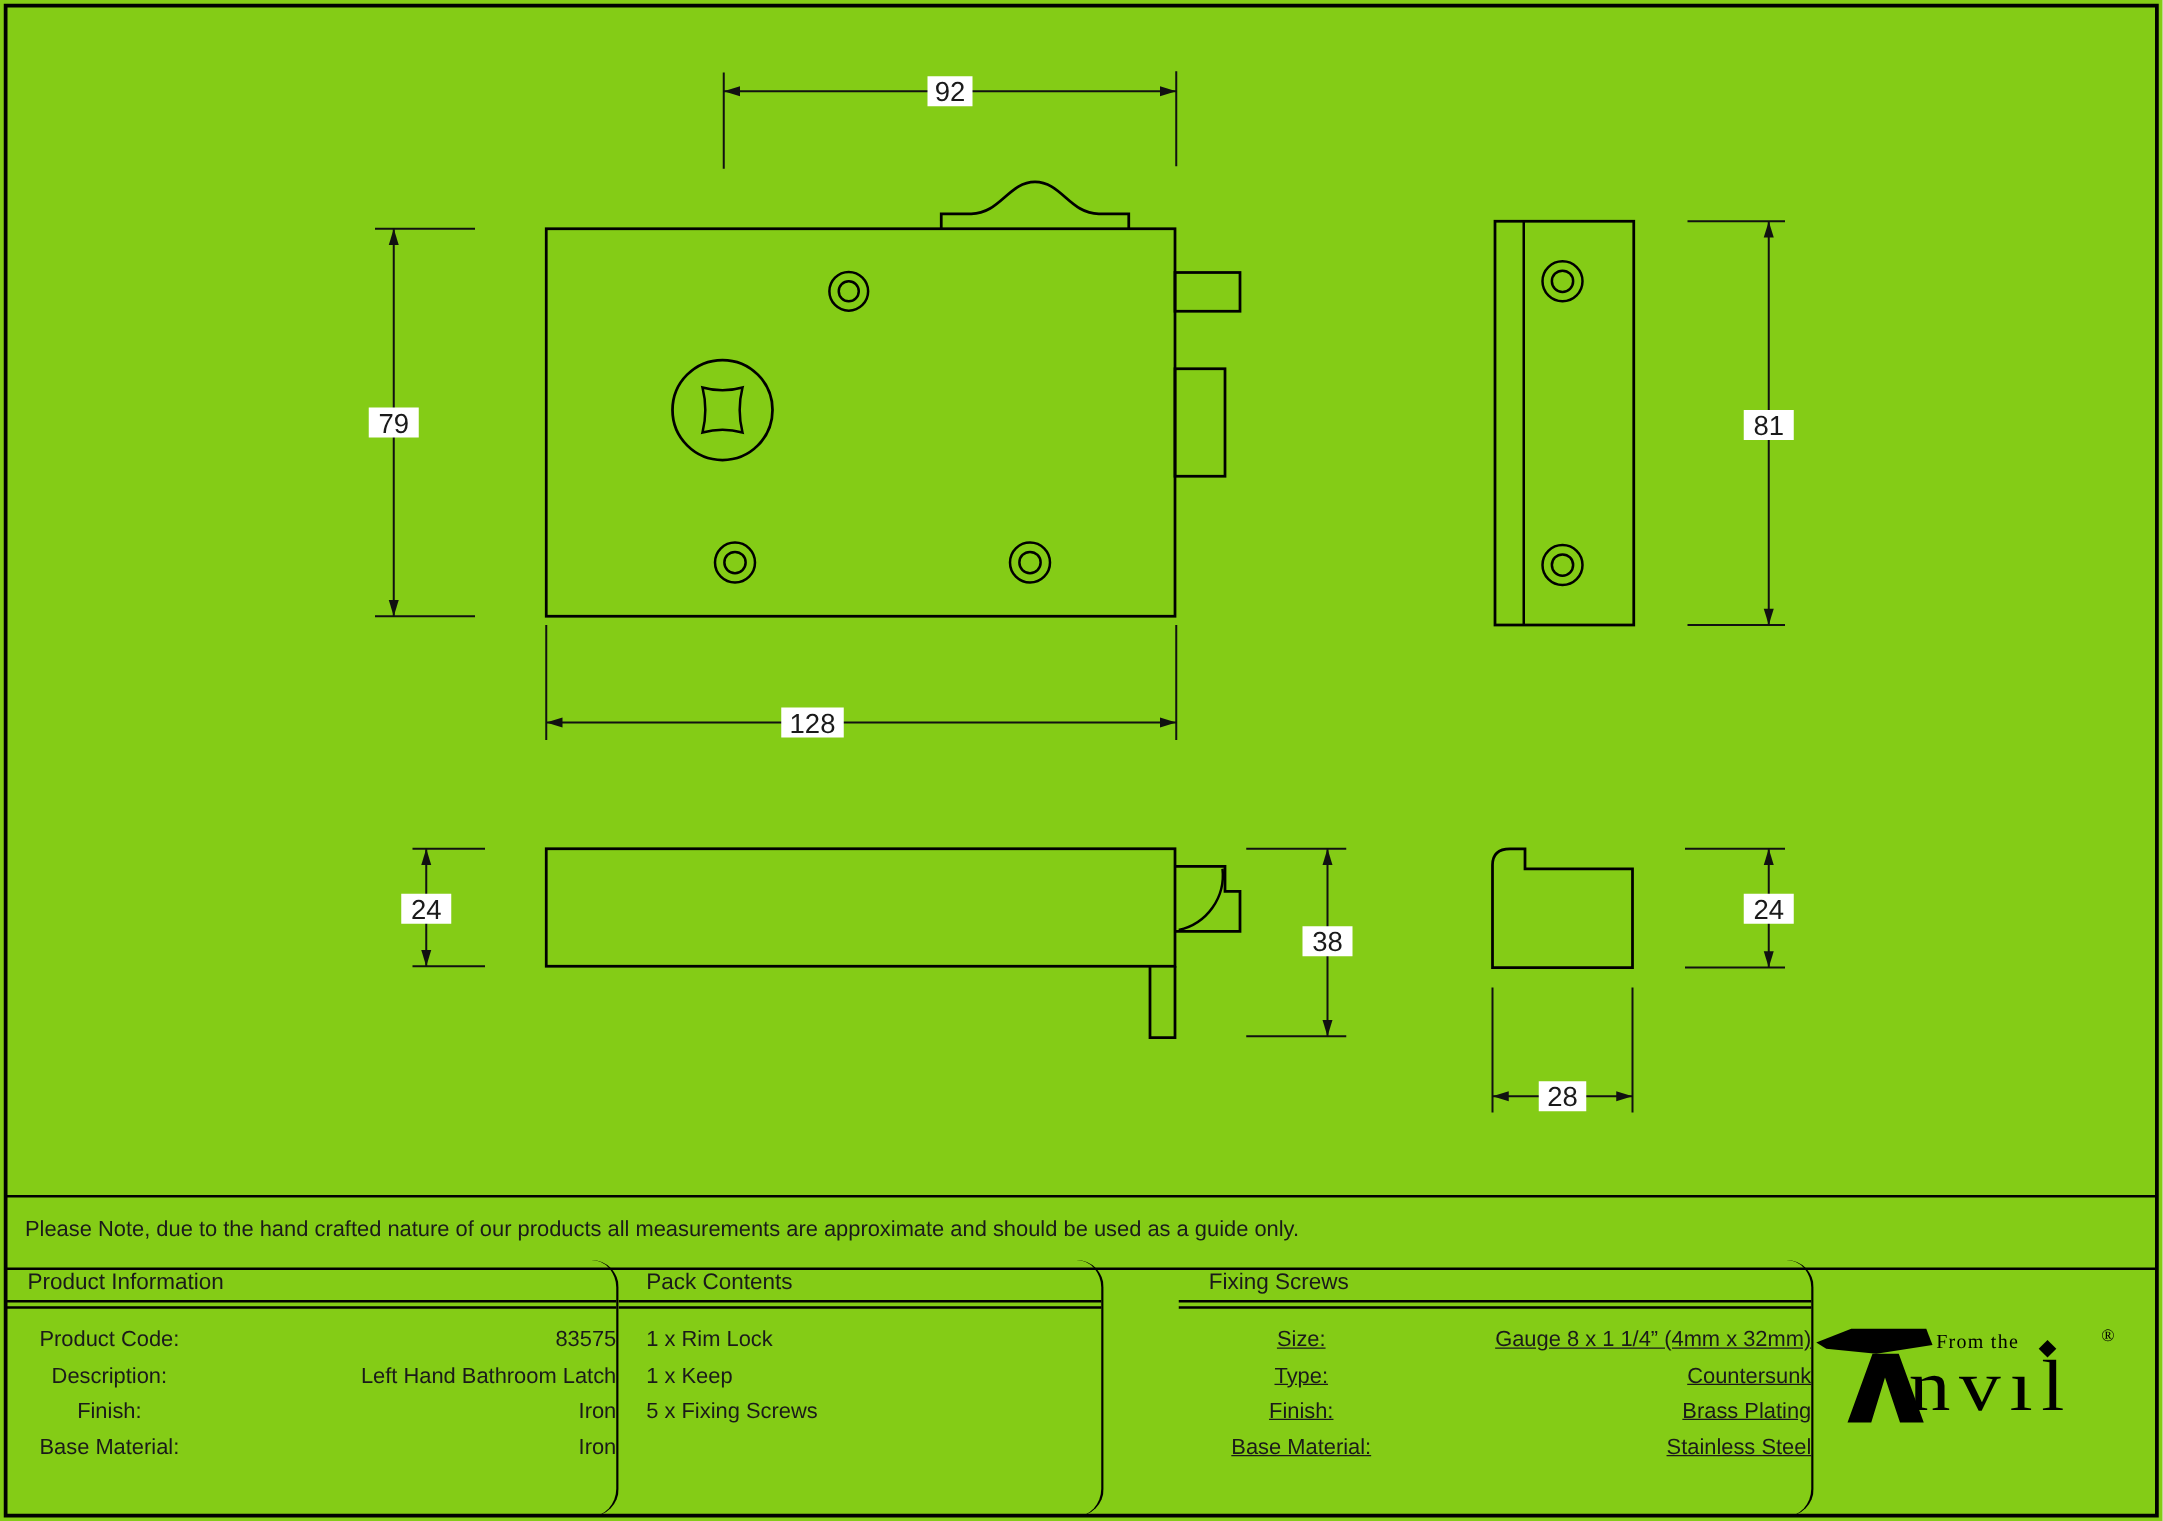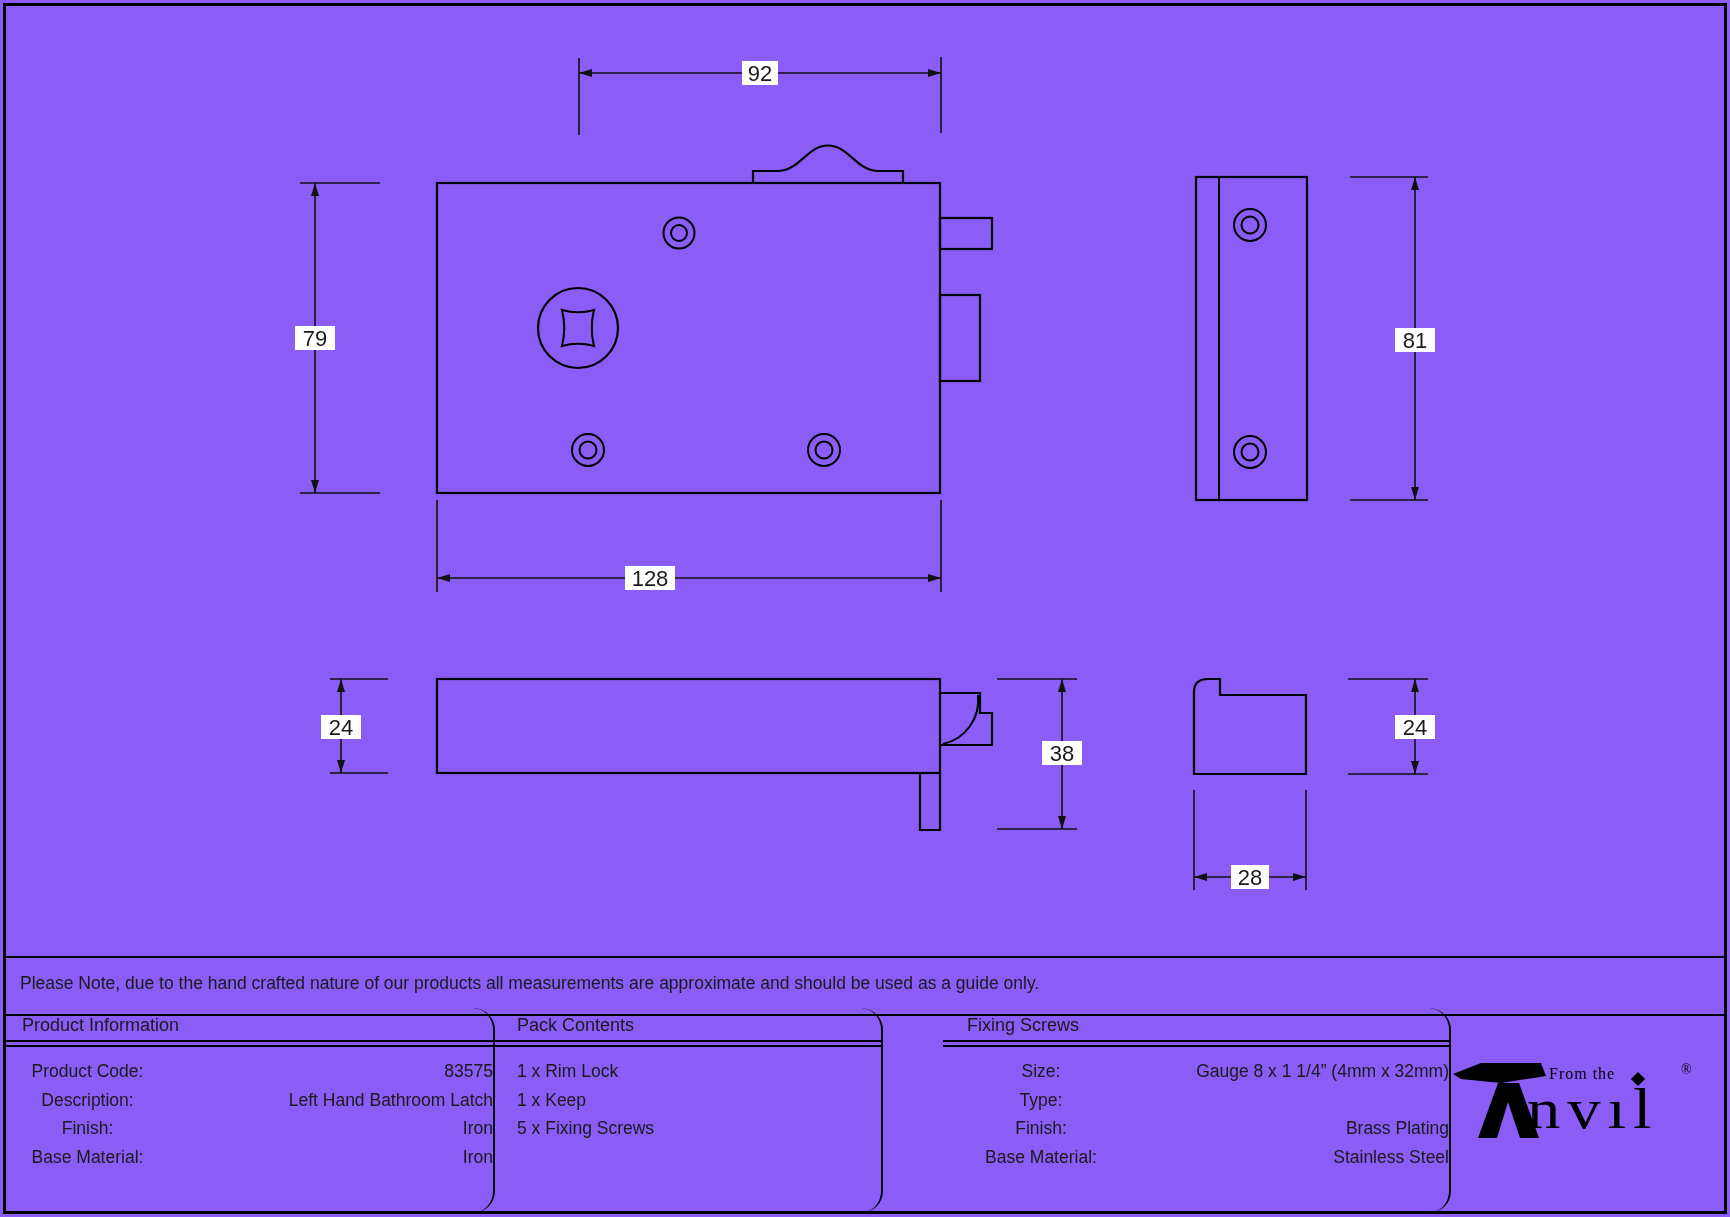--- a/index.html
+++ b/index.html
@@ -1,17 +1,17 @@
 <!DOCTYPE html>
 <html><head>
 <meta charset="utf-8">
 <style>
   html,body{margin:0;padding:0;background:#e8e8e8;}
   .sheet{
-    position:relative;width:1730px;height:1217px;background:#8b5cf6;
+    position:relative;width:1730px;height:1217px;background:#84cc16;
     font-family:"Liberation Sans",sans-serif;color:#1a1a1a;overflow:hidden;
     box-sizing:border-box;
   }
   .page-border{position:absolute;left:3px;top:3px;right:3px;bottom:3px;border:3px solid #000;pointer-events:none;}
   .drawing{position:absolute;left:0;top:0;}
   .dim-text{font-family:"Liberation Sans",sans-serif;font-size:22px;fill:#1a1a1a;}
   .note-strip{
     position:absolute;left:4px;right:4px;top:956px;height:60px;
     border-top:2px solid #000;border-bottom:2px solid #000;
     line-height:50px;padding-left:16px;font-size:17.5px;box-sizing:border-box;
@@ -20,21 +20,21 @@
   .col{position:absolute;top:0;bottom:0;box-sizing:border-box;border-radius:22px;}
   .col.bordered{border-right:2px solid #000;}
   .col-header{height:32px;line-height:34px;font-size:18px;padding-left:18px;border-bottom:2px solid #000;}
   .header-sep{height:3px;border-bottom:2px solid #000;}
   .col-body{padding-top:10px;}
   .row{display:flex;height:28.5px;line-height:28.5px;font-size:17.5px;}
   .row .lbl{flex:0 0 auto;text-align:center;}
   .row .val{flex:1 1 auto;text-align:right;}
   .c1 .row{padding-left:16px;} .c1 .lbl{width:135px;}
   .c2 .row{padding-left:22px;}
-  .c3 .row{padding-left:24px;} .c3 .lbl{width:148px;}
+  .c3 .row{padding-left:24px;text-decoration:underline;} .c3 .lbl{width:148px;}
   .logo{position:absolute;left:1419px;right:0;top:0;bottom:0;}
   .anvil-icon{position:absolute;left:26px;top:53px;}
   .from-the{position:absolute;left:126px;top:57px;font-family:"Liberation Serif",serif;font-size:16px;letter-spacing:1px;white-space:nowrap;color:#000;}
   .nvil{position:absolute;left:104px;top:72px;font-family:"Liberation Serif",serif;font-size:58px;line-height:1;letter-spacing:6px;color:#000;transform:scaleX(1.15);transform-origin:left top;white-space:nowrap;}
   .i-diamond{position:absolute;left:210px;top:66px;width:10px;height:10px;background:#000;transform:rotate(45deg);}
   .reg-mark{position:absolute;left:258px;top:54px;font-size:14px;font-family:"Liberation Serif",serif;color:#000;}
 </style>
 </head>
 <body>
 
@@ -206,20 +206,21 @@
     <div class="col bordered c3" style="left:939px;width:508px;">
       <div class="col-header" style="padding-left:24px;">Fixing Screws</div>
       <div class="header-sep"></div>
       <div class="col-body">
         <div class="row">
           <span class="lbl">Size:</span>
           <span class="val">Gauge 8 x 1 1/4” (4mm x 32mm)</span>
         </div>
         <div class="row">
           <span class="lbl">Type:</span>
+          <span class="val">Countersunk</span>
         </div>
         <div class="row">
           <span class="lbl">Finish:</span>
           <span class="val">Brass Plating</span>
         </div>
         <div class="row">
           <span class="lbl">Base Material:</span>
           <span class="val">Stainless Steel</span>
         </div>
       </div>

